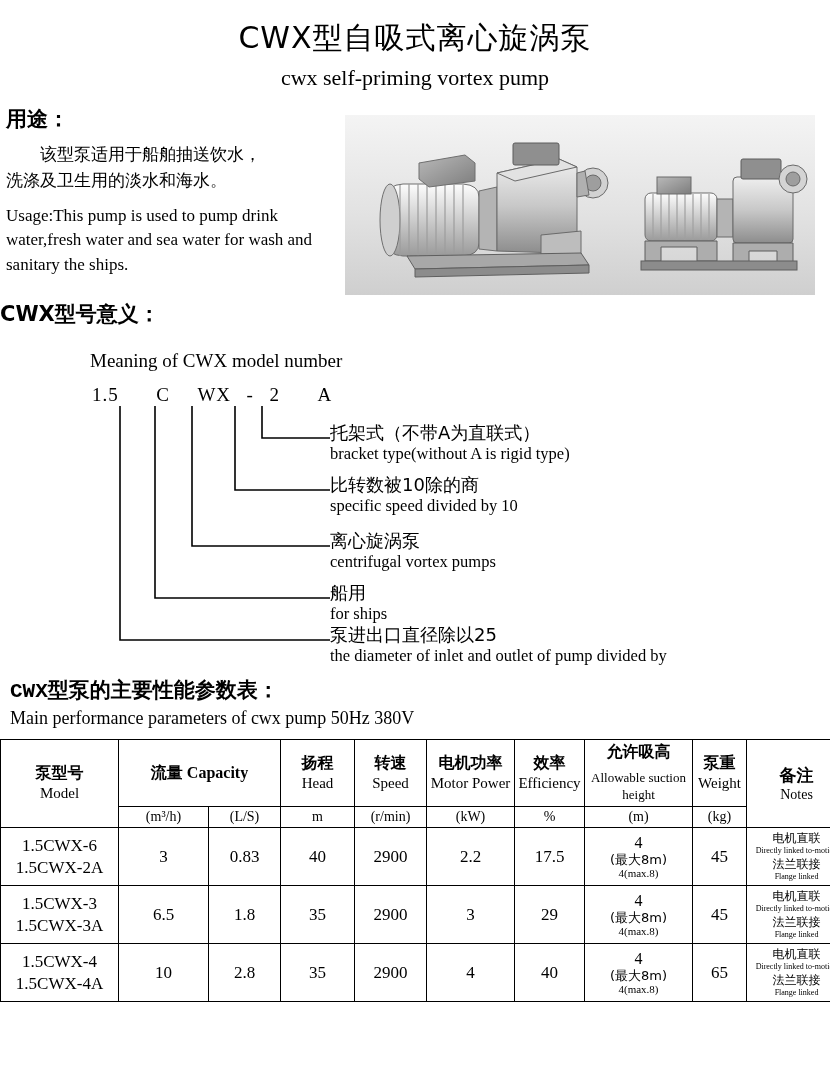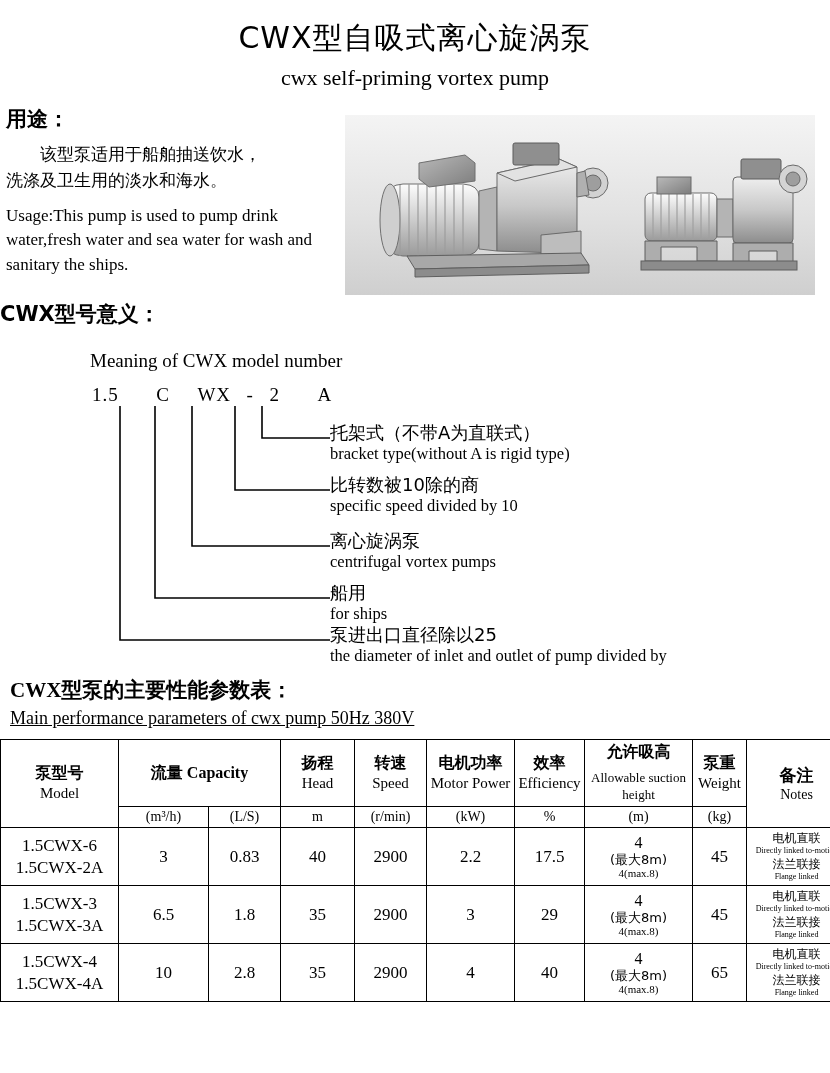--- a/index.html
+++ b/index.html
@@ -126,28 +126,27 @@
     font-size: 16.5px;
     display: block;
   }
 
   
   .table-heading {
     margin-top: 8px;
     padding-left: 10px;
     font-size: 21px;
     font-weight: bold;
-    font-family: Liberation Serif, serif;
+    font-family: Liberation Mono, monospace;
   }
   .table-sub {
     padding-left: 10px;
     font-size: 18px;
     margin-top: 4px;
     font-family: "Liberation Serif", serif;
-    text-decoration: underline;
   }
   table.spec {
     margin: 10px auto 0 auto;
     border-collapse: collapse;
     width: 806px;
     table-layout: fixed;
   }
   table.spec th, table.spec td {
     border: 1px solid #000;
     text-align: center;

